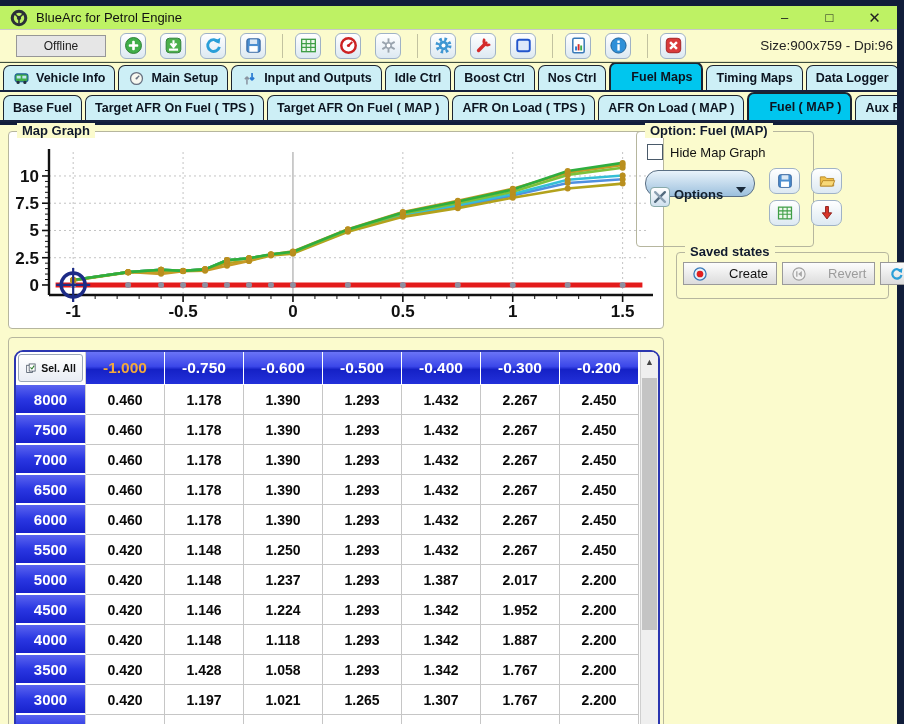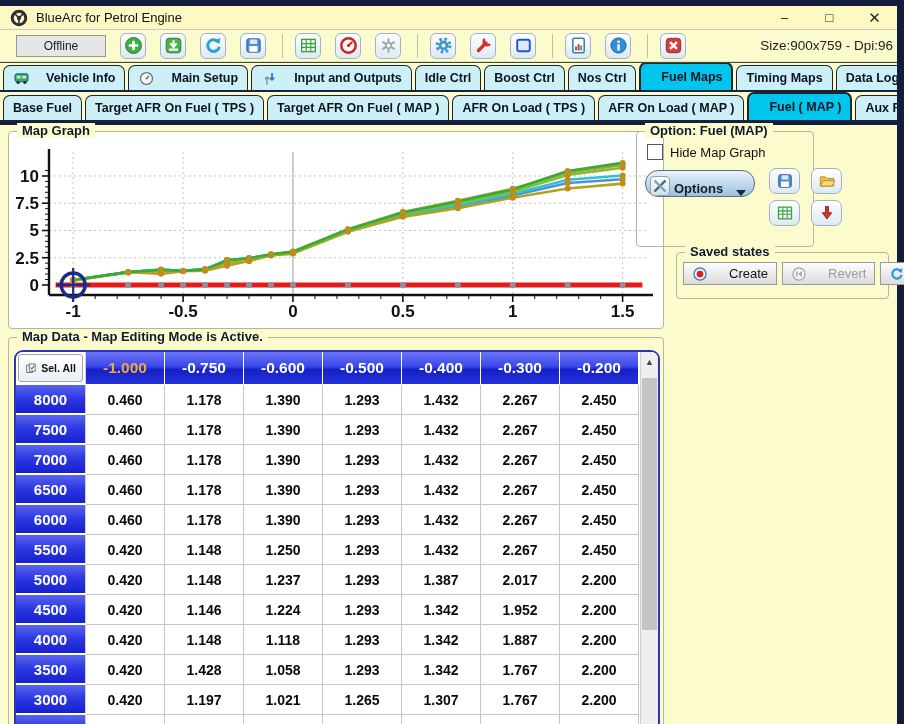--- a/index.html
+++ b/index.html
@@ -5,21 +5,21 @@
   html,body{margin:0;padding:0;}
   body{
     width:904px;height:724px;overflow:hidden;position:relative;
     background:#111d3a;
     font-family:"Liberation Sans","DejaVu Sans",sans-serif;
     -webkit-font-smoothing:antialiased;
   }
   .window{position:absolute;left:0;top:0;width:897px;height:724px;}
 
   
-  .titlebar{position:absolute;left:0;top:6px;width:100%;height:24px;background:#fef9c3;
+  .titlebar{position:absolute;left:0;top:6px;width:100%;height:24px;background:#bef264;
     display:flex;align-items:center;border-bottom:1px solid #c8c8c8;box-sizing:border-box;}
   .titlebar .logo{width:18px;height:18px;margin-left:10px;}
   .titlebar .title{margin-left:8px;font-size:13px;color:#111;}
   .wctrls{margin-left:auto;display:flex;height:100%;}
   .wctrl{width:45px;height:100%;display:flex;align-items:center;justify-content:center;
     font-size:13px;color:#222;cursor:default;}
   .wctrl.close{font-size:15px;}
 
   
   .toolbar{position:absolute;left:0;top:30px;width:100%;height:32px;background:#fbfbcd;
@@ -32,42 +32,42 @@
   .size-label{margin-left:auto;font-size:13.5px;color:#222;}
   .offline-btn{width:88px;height:20px;margin-left:12px;margin-right:14px;background:#e6e6e6;
     border:1px solid #979797;font-size:12px;color:#222;display:flex;align-items:center;justify-content:center;}
 
   
   .tabrow{position:absolute;left:0;width:100%;background:#fbfbcd;display:flex;align-items:flex-end;
     padding:0 3px;box-sizing:border-box;overflow:hidden;border-bottom:2px solid #17223e;}
   .tabrow1{top:62px;height:30px;border-top:1px solid #3e4e3e;}
   .tabrow2{top:92px;height:30px;}
   .tab{height:25px;background:#cdeff6;border:1px solid #1c2430;border-bottom:none;
-    border-radius:7px 7px 0 0;padding:0 9px;margin-right:3px;display:flex;align-items:center;gap:16px;
+    border-radius:7px 7px 0 0;padding:0 9px;margin-right:3px;display:flex;align-items:center;gap:6px;
     font-size:12.5px;font-weight:bold;color:#0c1420;white-space:nowrap;box-sizing:border-box;flex:0 0 auto;}
   .tab.selected{background:#00c6ee;height:28px;border-width:2px;padding-left:20px;}
   .tab .ic{width:17px;height:17px;}
 
   
   .content{position:absolute;left:0;top:125px;width:100%;height:599px;background:#fbfbcd;}
 
   .groupbox{position:absolute;border:1px solid #b6b69e;border-radius:4px;box-sizing:border-box;}
   .legend{position:absolute;top:-9px;left:8px;background:#fbfbcd;padding:0 5px;
     font-size:13px;font-weight:bold;color:#101a2e;white-space:nowrap;}
 
   #graph-box{left:8px;top:6px;width:656px;height:198px;background:#ffffff;}
   #graph-svg{position:absolute;left:4px;top:10px;}
 
   #option-box{left:636px;top:6px;width:178px;height:116px;}
   .chk-row{position:absolute;left:10px;top:12px;display:flex;align-items:center;gap:7px;}
   .chk{width:14px;height:14px;border:1px solid #4a5a6a;background:#fff;}
   .chk-label{font-size:13px;color:#111;}
   .options-btn{position:absolute;left:8px;top:38px;width:110px;height:27px;border-radius:13px;
-    border:1px solid #5a6f84;background:linear-gradient(#e9f3fb,#9cc0dd);display:flex;align-items:flex-end;
-    padding:0 8px 0 4px;box-sizing:border-box;gap:4px;}
+    border:1px solid #5a6f84;background:linear-gradient(#e9f3fb,#9cc0dd);display:flex;align-items:flex-start;
+    padding:16px 8px 0 4px;box-sizing:border-box;gap:4px;}
   .options-btn .ic{width:18px;height:18px;background:linear-gradient(#fff,#cfe0ee);border:1px solid #8aa;border-radius:4px;}
   .options-btn .lbl{font-size:13px;font-weight:bold;color:#12202e;}
   .options-btn .arr{margin-left:auto;width:0;height:0;border-left:5px solid transparent;
     border-right:5px solid transparent;border-top:6px solid #1a2a3a;}
   .pbtn-grid{position:absolute;left:132px;top:36px;display:grid;grid-template-columns:30px 30px;
     grid-auto-rows:26px;column-gap:12px;row-gap:6px;}
   .pbtn{width:29px;height:24px;border:1px solid #9fb2c6;border-radius:7px;
     background:linear-gradient(#ffffff,#dde9f2);display:flex;align-items:center;justify-content:center;}
   .pbtn .ic{width:18px;height:18px;}
 
@@ -547,21 +547,20 @@
             <span class="ic"><svg viewBox="0 0 20 20" width="100%" height="100%">
                 <path d="M15 7 A5.8 5.8 0 1 0 15.6 11.2" stroke="#2a9fd8" stroke-width="2.8" fill="none"></path>
                 <path d="M16.8 2.6 L16 8.6 L10.8 6 Z" fill="#2a9fd8"></path>
               </svg></span>
             <span>Initial</span>
           </div>
         </div>
     </div>
 
     <div class="groupbox" id="mapdata-box">
-      <span class="legend">Map Data - Map Editing Mode is Active.</span>
       <div class="table-wrap">
         <div class="tgrid">
             <div class="trow">
               <div class="th selcell">
                 <div class="selall-btn">
                   <span class="ic"><svg viewBox="0 0 20 20" width="100%" height="100%">
                       <rect x="2.6" y="5" width="9" height="11" fill="#fff" stroke="#445060" stroke-width="1.2"></rect>
                       <rect x="6.4" y="3" width="9.2" height="11" fill="#fff" stroke="#445060" stroke-width="1.2"></rect>
                       <path d="M8.4 8.2 L10.6 10.8 L14.2 5.6" stroke="#2a7a2a" stroke-width="1.6" fill="none"></path>
                     </svg></span>

